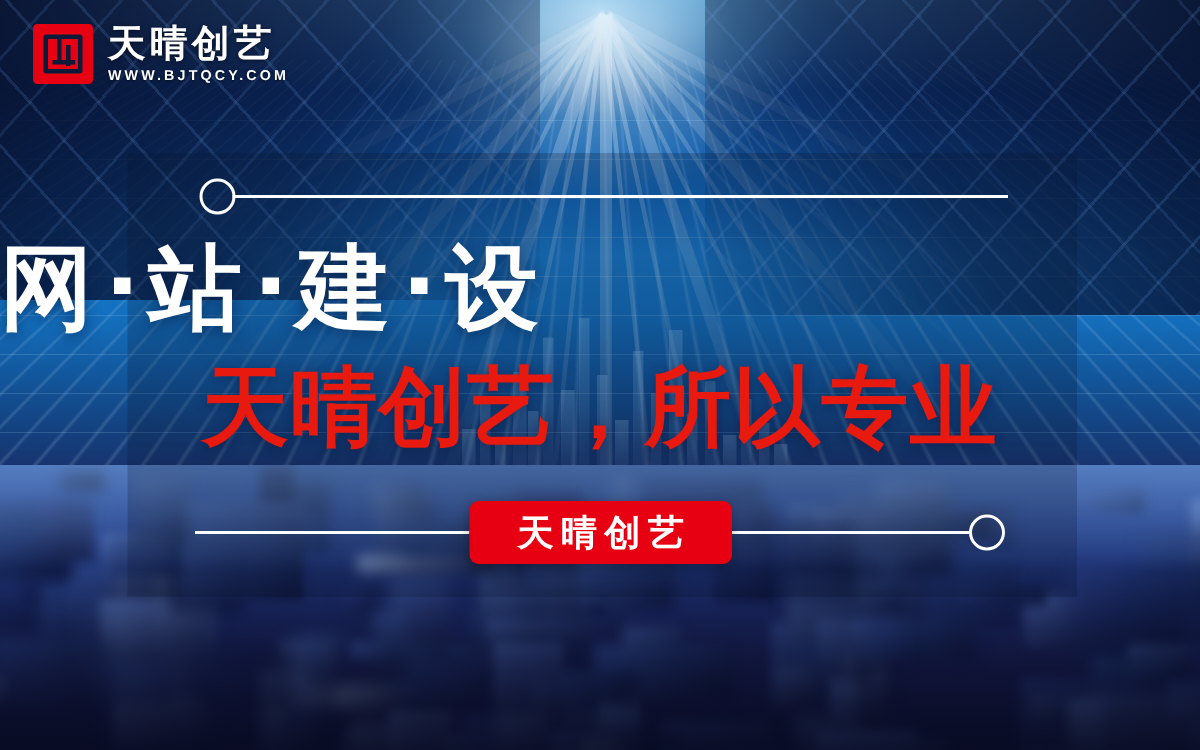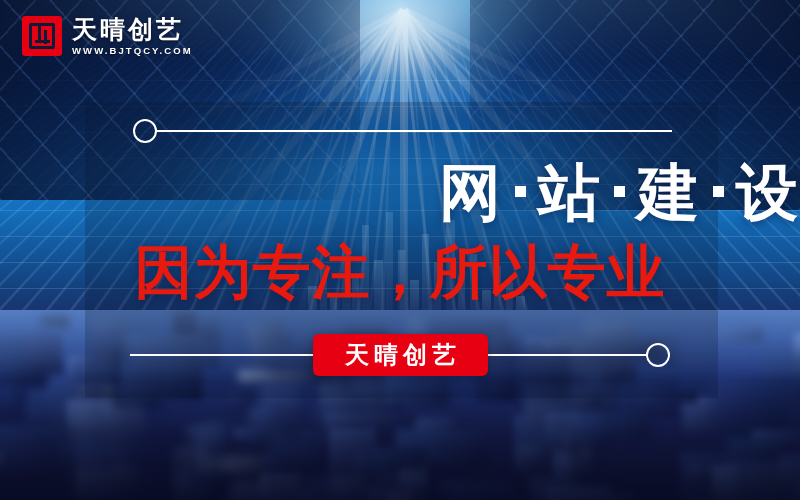--- a/index.html
+++ b/index.html
@@ -164,21 +164,21 @@
     position:absolute; width:24px; height:24px;
     border:2px solid #ffffff; border-radius:50%;
     background:transparent;
   }
   .ring-left { left:133px; top:119px; }
   .ring-right { left:646px; top:343px; }
 
   
   .headline {
     position:absolute; left:0; right:0; top:162px;
-    text-align:right;
+    text-align:left;
     color:#ffffff;
     font-size:62px; font-weight:bold;
     letter-spacing:2px;
     line-height:1.0;
     text-shadow:0 2px 10px rgba(0,20,60,.55);
     white-space:nowrap;
   }
   .headline .sep {
     display:inline-block; width:11px; height:11px;
     background:#ffffff; margin:0 12px; vertical-align:middle;
@@ -407,19 +407,19 @@
   </div>
 
   <div class="rule rule-top"></div>
   <div class="dot-ring ring-left"></div>
   <div class="rule rule-bot-left"></div>
   <div class="rule rule-bot-right"></div>
   <div class="dot-ring ring-right"></div>
 
   <div class="headline" id="headline"><span>网</span><span class="sep"></span><span>站</span><span class="sep"></span><span>建</span><span class="sep"></span><span>设</span></div>
 
-  <div class="subline">因为专注，所以专业</div>
+  <div class="subline">天晴创艺，所以专业</div>
 
   <div class="badge">
     <span class="badge-label">天晴创艺</span>
   </div>
 
 </div>
 
 </body></html>

